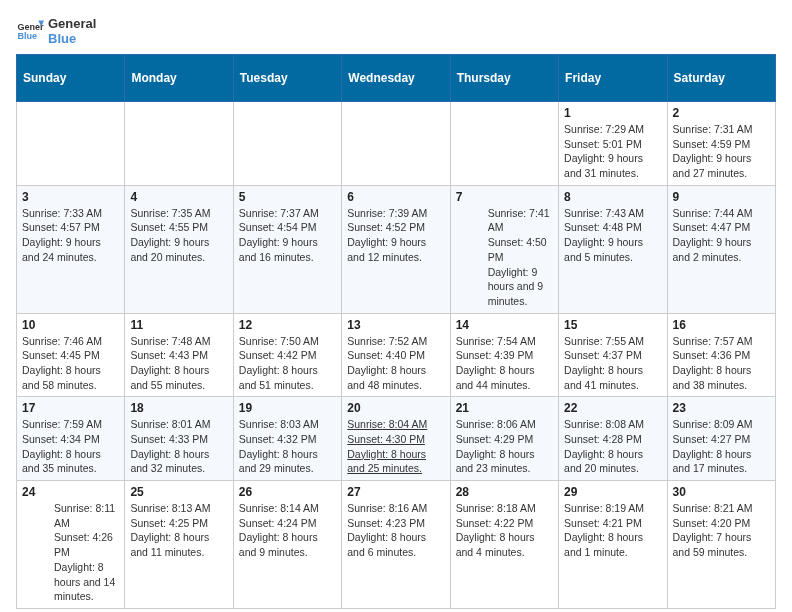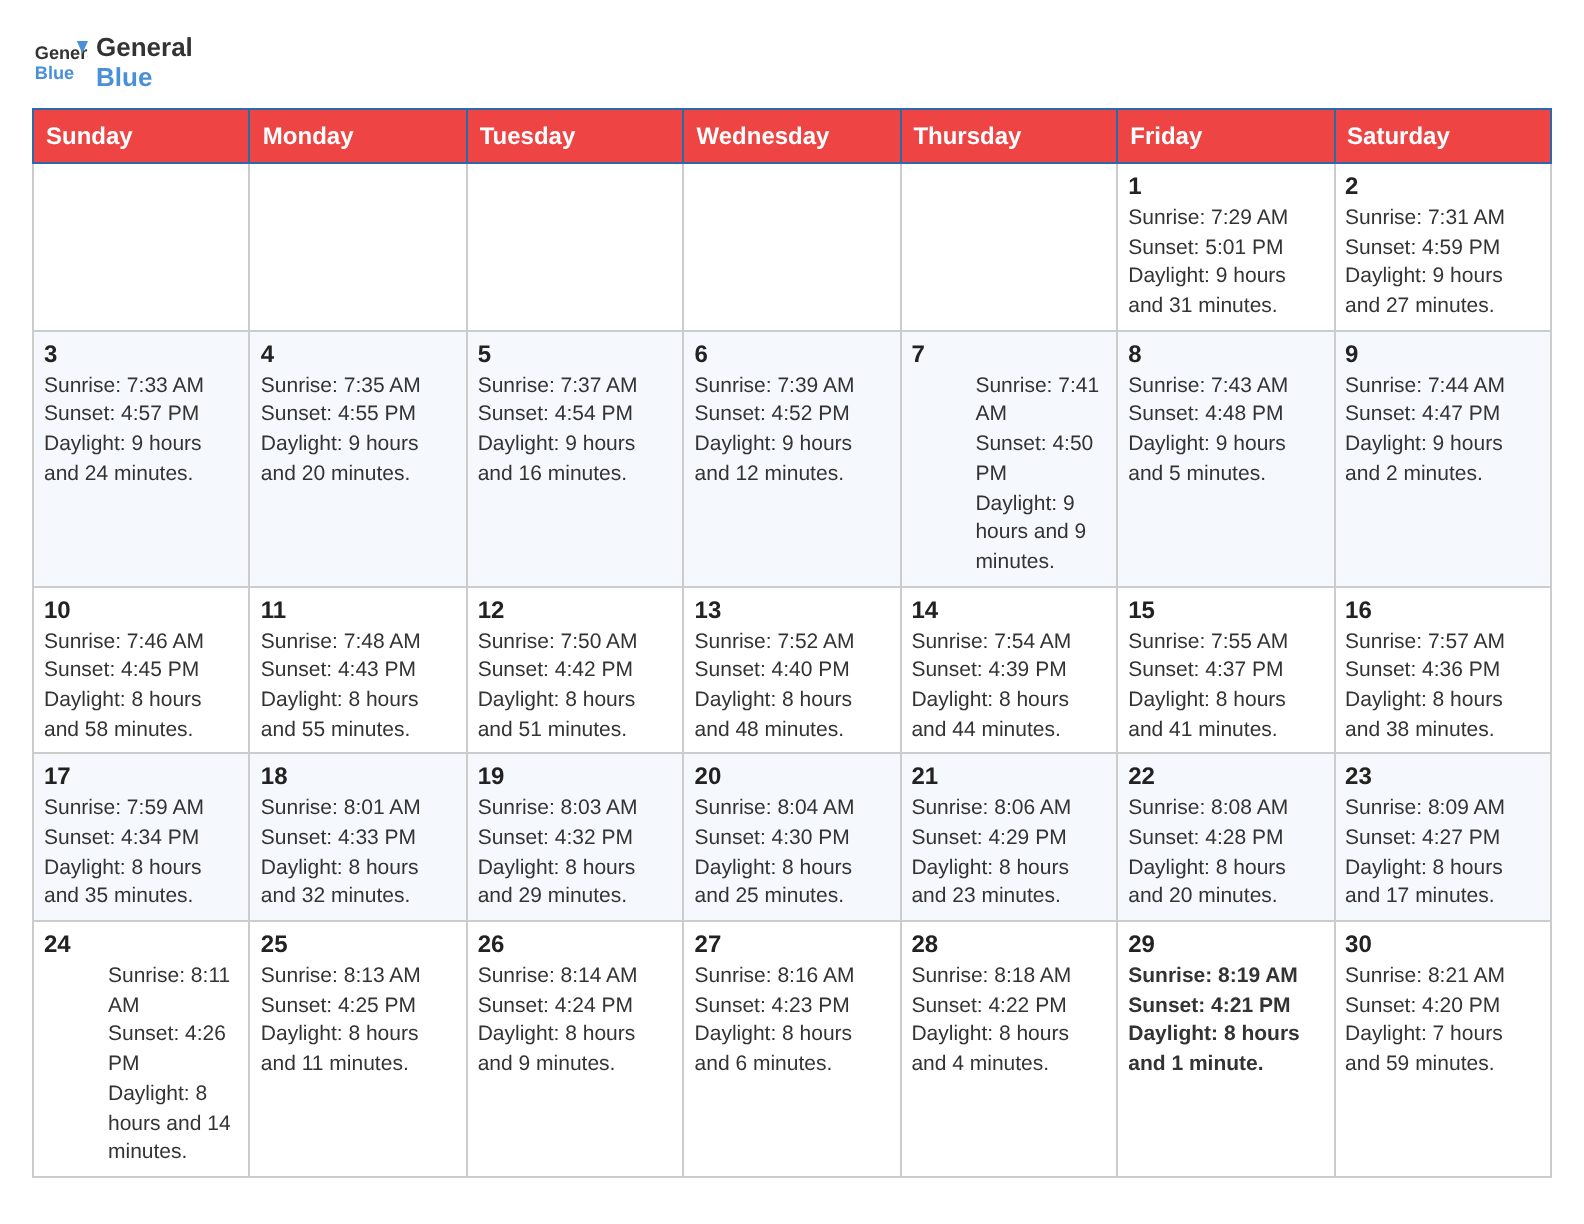--- a/index.html
+++ b/index.html
@@ -37,24 +37,24 @@
       font-size: 15px;
       color: #555;
       margin-top: 2px;
     }
     .calendar {
       width: 100%;
       border-collapse: collapse;
       font-size: 11px;
     }
     .calendar th {
-      background: #ef4444;
+      background: #0369a1;
       color: #fff;
       text-align: left;
-      padding: 6px 6px;
+      padding: 16px 6px;
       font-size: 12px;
       font-weight: bold;
       border: 1px solid #2a6aaa;
     }
     .calendar td {
       border: 1px solid #ccc;
       vertical-align: top;
       padding: 4px 5px;
       height: 82px;
       width: 107px;
@@ -233,21 +233,21 @@
 Daylight: 8 hours and 32 minutes.</div>
         </td>
         <td>
           <div class="day-number">19</div>
           <div class="day-info" style="white-space: pre-line;">Sunrise: 8:03 AM
 Sunset: 4:32 PM
 Daylight: 8 hours and 29 minutes.</div>
         </td>
         <td>
           <div class="day-number">20</div>
-          <div class="day-info" style="white-space: pre-line;">Sunrise: 8:04 AM
+          <div class="day-info" style="white-space: pre-line; text-decoration: underline;">Sunrise: 8:04 AM
 Sunset: 4:30 PM
 Daylight: 8 hours and 25 minutes.</div>
         </td>
         <td>
           <div class="day-number">21</div>
           <div class="day-info" style="white-space: pre-line;">Sunrise: 8:06 AM
 Sunset: 4:29 PM
 Daylight: 8 hours and 23 minutes.</div>
         </td>
         <td>
@@ -289,21 +289,21 @@
 Daylight: 8 hours and 6 minutes.</div>
         </td>
         <td>
           <div class="day-number">28</div>
           <div class="day-info" style="white-space: pre-line;">Sunrise: 8:18 AM
 Sunset: 4:22 PM
 Daylight: 8 hours and 4 minutes.</div>
         </td>
         <td>
           <div class="day-number">29</div>
-          <div class="day-info" style="white-space: pre-line; font-weight: bold;">Sunrise: 8:19 AM
+          <div class="day-info" style="white-space: pre-line;">Sunrise: 8:19 AM
 Sunset: 4:21 PM
 Daylight: 8 hours and 1 minute.</div>
         </td>
         <td>
           <div class="day-number">30</div>
           <div class="day-info" style="white-space: pre-line;">Sunrise: 8:21 AM
 Sunset: 4:20 PM
 Daylight: 7 hours and 59 minutes.</div>
         </td>
       </tr>

